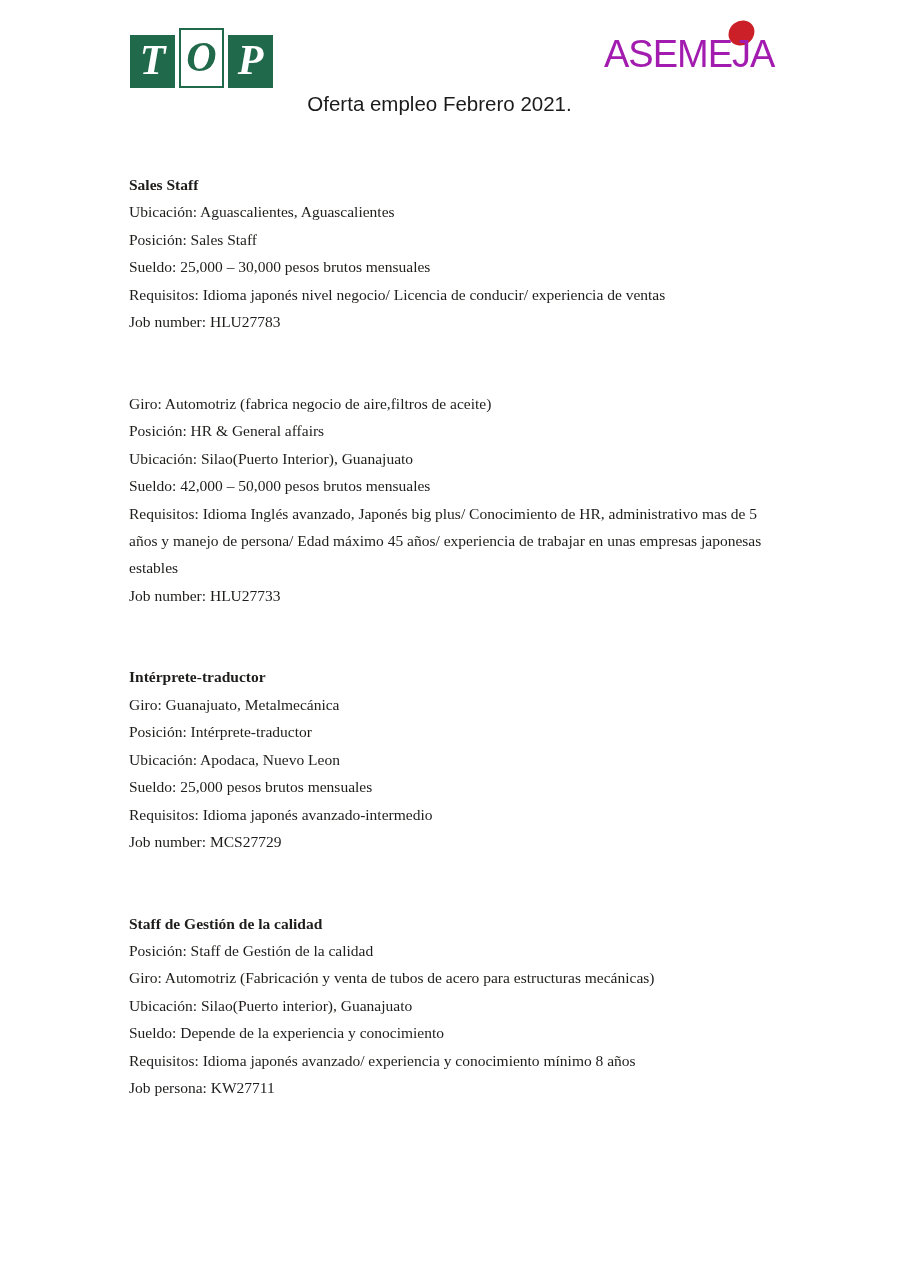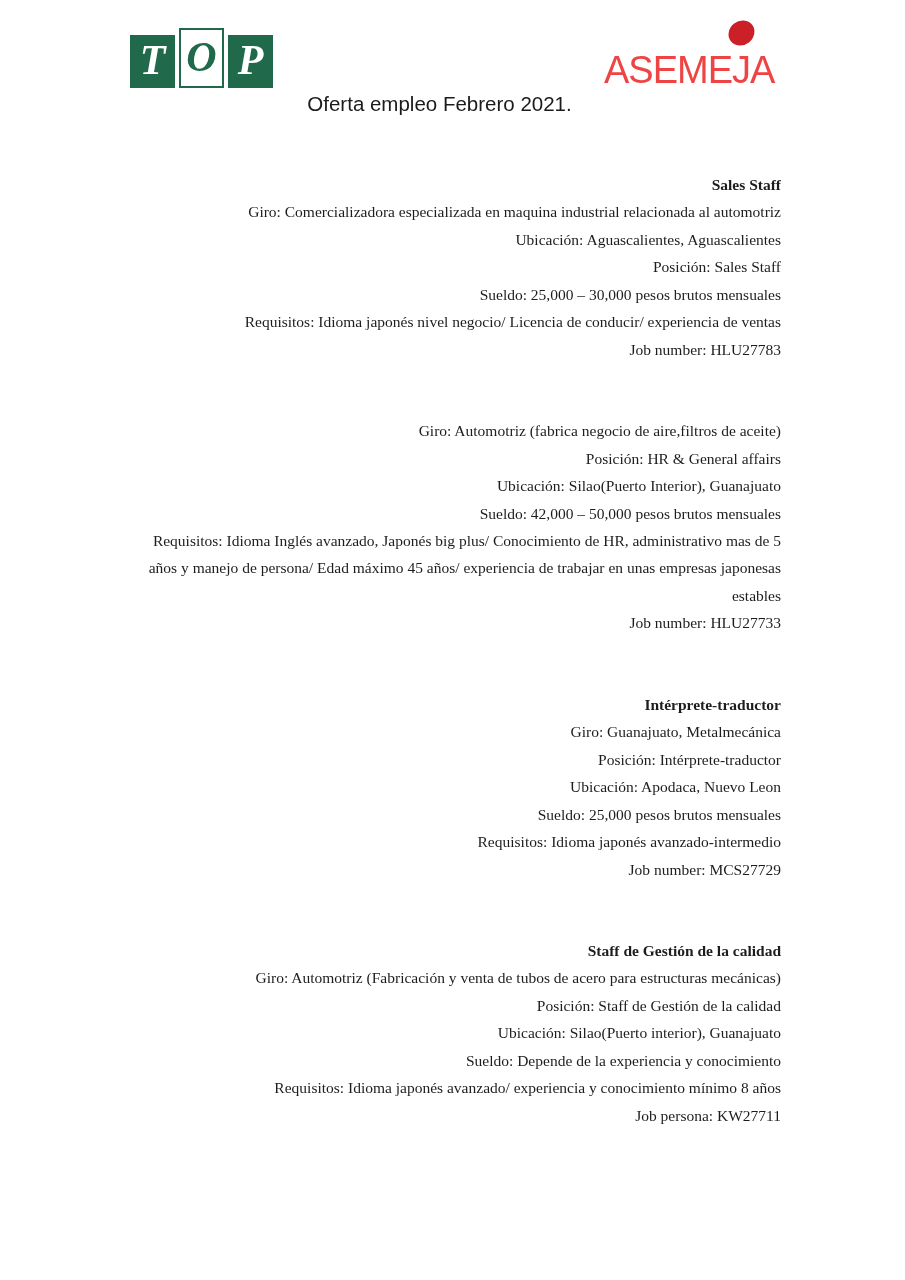--- a/index.html
+++ b/index.html
@@ -42,26 +42,26 @@
   }
 
   
   .asemeja {
     position: absolute;
     left: 604px; top: 24px;
     width: 180px; height: 62px;
   }
   .asemeja .asemeja-text {
     position: absolute;
-    left: 0; top: 26px;
+    left: 0; top: 10px;
     font-family: "Liberation Sans", sans-serif;
     font-size: 38px;
     line-height: 1.1;
     letter-spacing: -1px;
-    color: #ef4444;
+    color: #a21caf;
     white-space: nowrap;
   }
   .asemeja .asemeja-dot {
     position: absolute;
     left: 124px; top: -3px;
     width: 27px; height: 24px;
     background: #CB2027;
     border-radius: 50%;
     transform: rotate(-38deg);
   }
@@ -78,21 +78,21 @@
     color: #1b1b1b;
     line-height: 1.25;
   }
 
   
   .content {
     position: absolute;
     left: 129px; top: 171px;
     width: 652px;
   }
-  .job { margin: 0 0 54px 0; text-align: right; }
+  .job { margin: 0 0 54px 0; }
   .job h2, .job p {
     margin: 0; padding: 0;
     font-size: 15.5px;
     line-height: 27.45px;
     color: #1e1d1b;
     font-weight: normal;
   }
   .job h2 { font-weight: bold; }
 </style>
 </head>
@@ -116,21 +116,20 @@
     <span class="asemeja-dot"></span>
     <span class="asemeja-text">ASEMEJA</span>
   </div>
 
   <div class="doc-title">Oferta empleo Febrero 2021.</div>
 
   <div class="content">
 
     <section class="job">
       <h2>Sales Staff</h2>
-      <p>Giro: Comercializadora especializada en maquina industrial relacionada al automotriz</p>
       <p>Ubicación: Aguascalientes, Aguascalientes</p>
       <p>Posición: Sales Staff</p>
       <p>Sueldo: 25,000 – 30,000 pesos brutos mensuales</p>
       <p>Requisitos: Idioma japonés nivel negocio/ Licencia de conducir/ experiencia de ventas</p>
       <p>Job number: HLU27783</p>
     </section>
 
     <section class="job">
       <p>Giro: Automotriz (fabrica negocio de aire,filtros de aceite)</p>
       <p>Posición: HR &amp; General affairs</p>
@@ -145,22 +144,22 @@
       <p>Giro: Guanajuato, Metalmecánica</p>
       <p>Posición: Intérprete-traductor</p>
       <p>Ubicación: Apodaca, Nuevo Leon</p>
       <p>Sueldo: 25,000 pesos brutos mensuales</p>
       <p>Requisitos: Idioma japonés avanzado-intermedio</p>
       <p>Job number: MCS27729</p>
     </section>
 
     <section class="job">
       <h2>Staff de Gestión de la calidad</h2>
+      <p>Posición: Staff de Gestión de la calidad</p>
       <p>Giro: Automotriz (Fabricación y venta de tubos de acero para estructuras mecánicas)</p>
-      <p>Posición: Staff de Gestión de la calidad</p>
       <p>Ubicación: Silao(Puerto interior), Guanajuato</p>
       <p>Sueldo: Depende de la experiencia y conocimiento</p>
       <p>Requisitos: Idioma japonés avanzado/ experiencia y conocimiento mínimo 8 años</p>
       <p>Job persona: KW27711</p>
     </section>
 
   </div>
 </div>
 
 </body></html>

